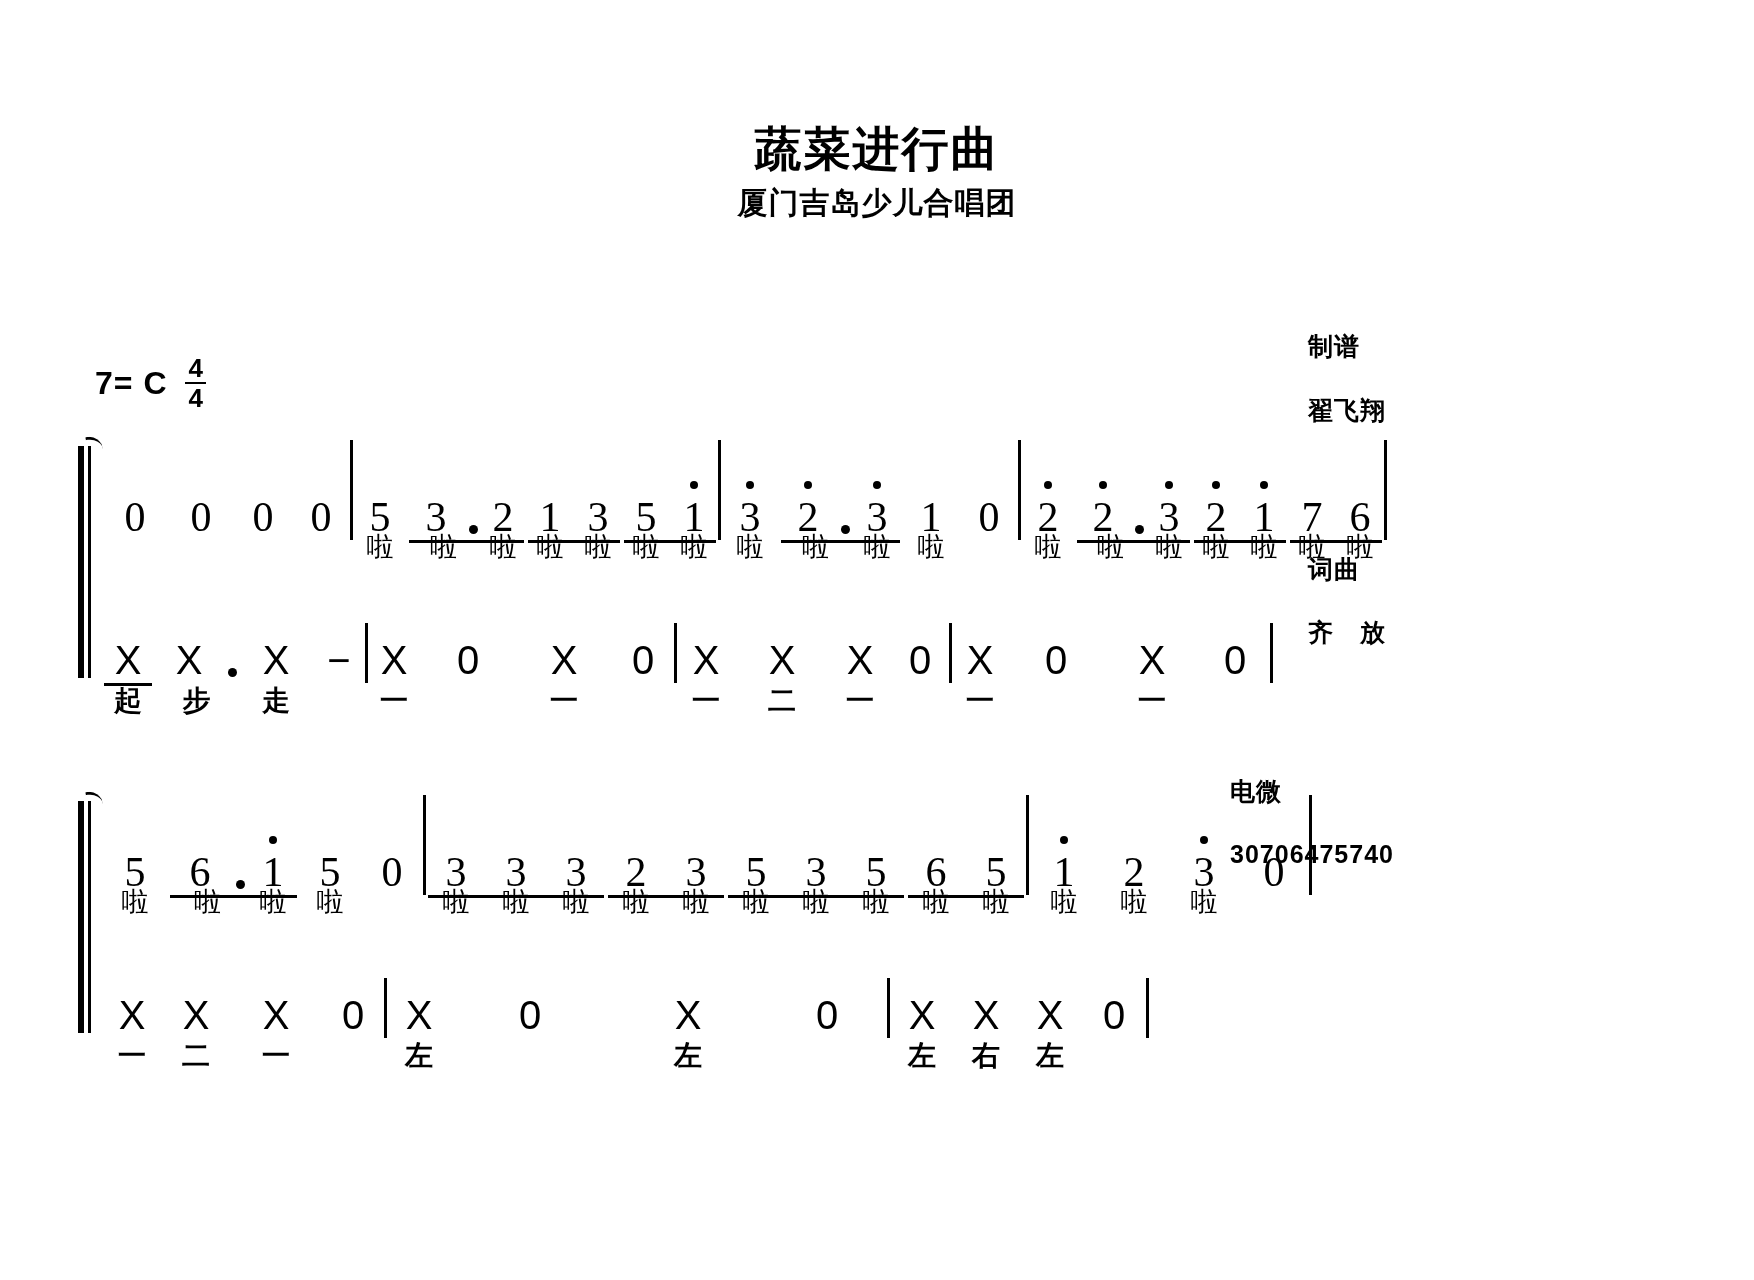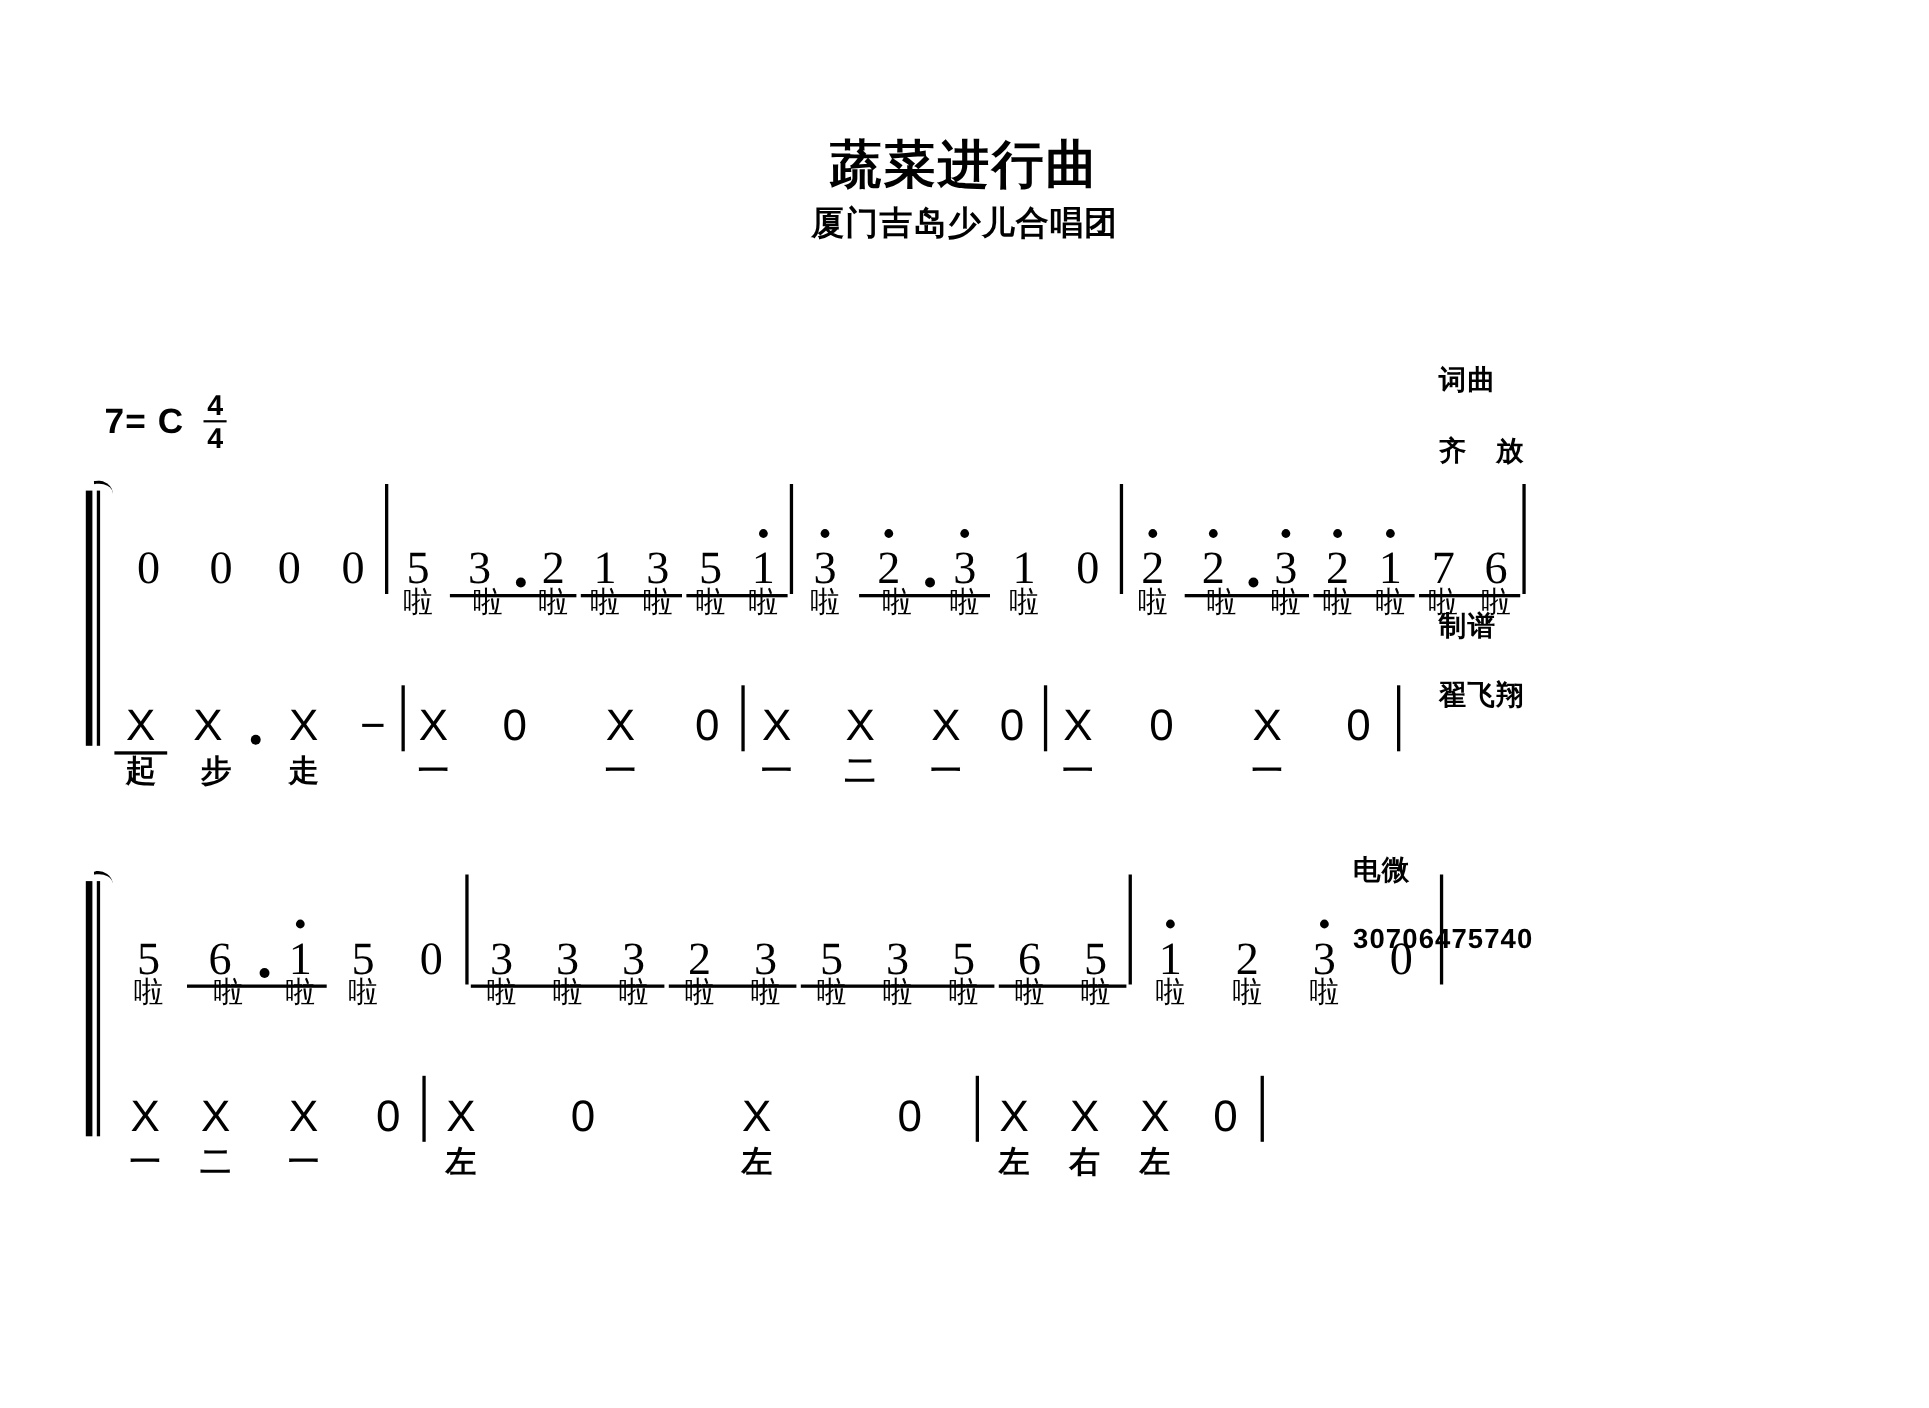--- a/index.html
+++ b/index.html
@@ -193,28 +193,28 @@
   .spacer { display: inline-block; }
 </style>
 </head>
 <body>
 
 <div class="sheet-title">蔬菜进行曲</div>
 <div class="sheet-subtitle">厦门吉岛少儿合唱团</div>
 
 <div class="credits">
   <span class="credit-line">
+    <span class="credit-label">制谱</span>
+    <span class="spacer">&nbsp;</span>
+    <span class="credit-name">翟飞翔</span>
+  </span>
+  <span class="credit-line">
     <span class="credit-label">词曲</span>
     <span class="spacer">&nbsp;</span>
     <span class="credit-name">齐　放</span>
-  </span>
-  <span class="credit-line">
-    <span class="credit-label">制谱</span>
-    <span class="spacer">&nbsp;</span>
-    <span class="credit-name">翟飞翔</span>
   </span>
   <span class="credit-line phone">
     <span class="credit-label">电微</span>
     <span class="spacer">&nbsp;</span>
     <span class="credit-name">30706475740</span>
   </span>
 </div>
 
 <div class="keysig">
   <span class="tonic">7= C</span>

